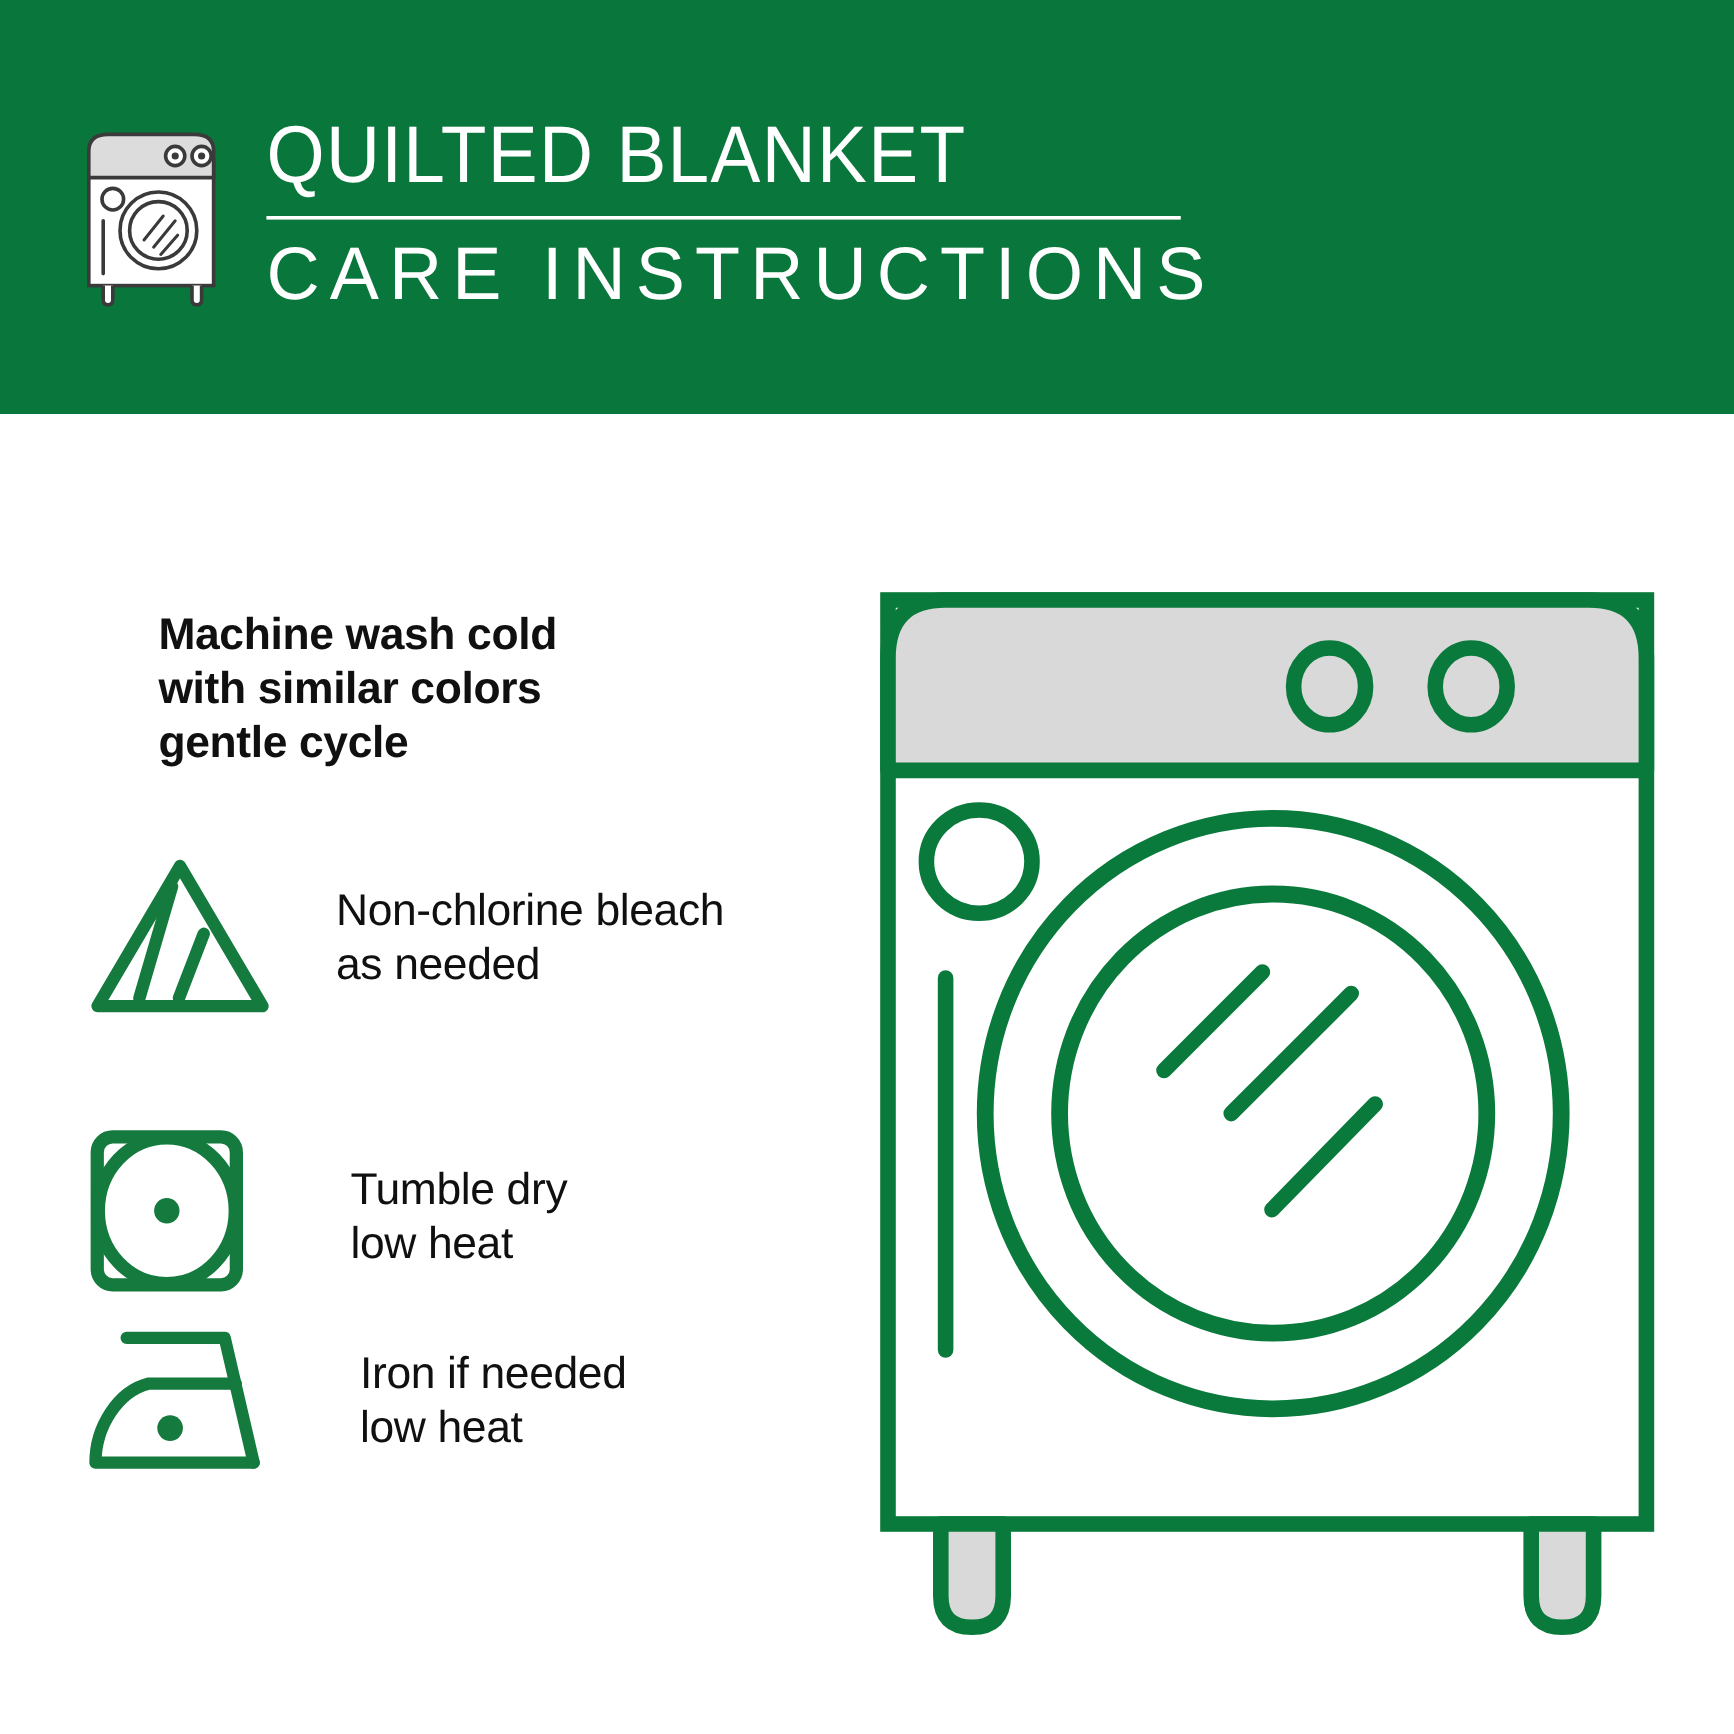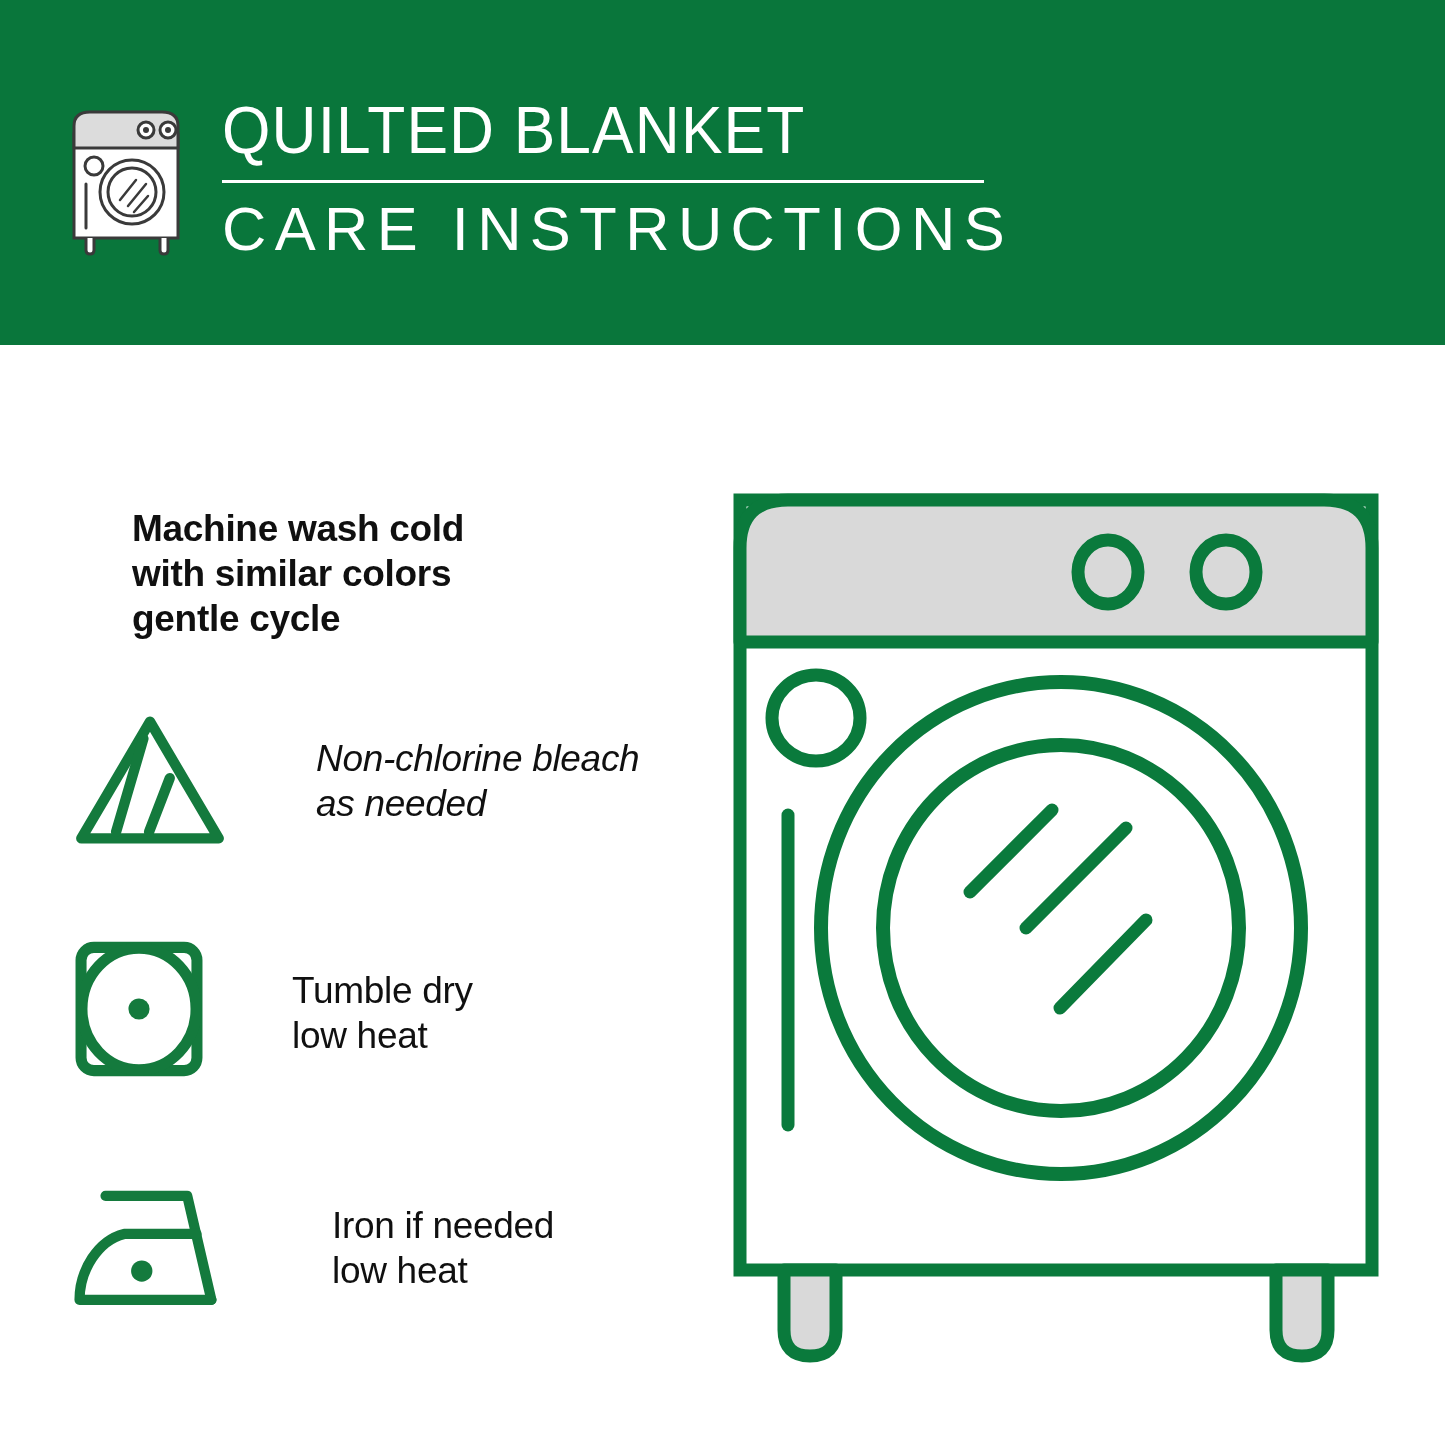--- a/index.html
+++ b/index.html
@@ -60,36 +60,36 @@
   }
   .care-row {
     position:absolute;
     display:flex;
     align-items:flex-start;
     left:70px;
   }
   .care-row.r0 { top:155px; }
   .care-row.r1 { top:365px; }
   .care-row.r2 { top:595px; }
-  .care-row.r3 { top:836px;gap:32px; }
+  .care-row.r3 { top:755px; }
 
   .care-symbol { flex:0 0 auto; width:160px; }
   .care-text {
     margin-left:62px;
     color:#101010;
     font-family:"Liberation Sans", sans-serif;
     font-size:37px;
     line-height:1.22;
     font-weight:400;
     letter-spacing:-0.3px;
     white-space:pre-line;
     padding-top:4px;
   }
   .care-row.r0 .care-text { padding-top:6px;font-weight:bold; }
-  .care-row.r1 .care-text { padding-top:26px; margin-left:86px;font-style:italic; }
+  .care-row.r1 .care-text { padding-top:26px; margin-left:50px; }
   .care-row.r2 .care-text { padding-top:28px; }
   .care-row.r3 .care-text { padding-top:22px; margin-left:70px; }
 
   
   .machine-wrap {
     position:absolute;
     left:716px; top:470px;
     width:680px; height:900px;
   }
 </style>

